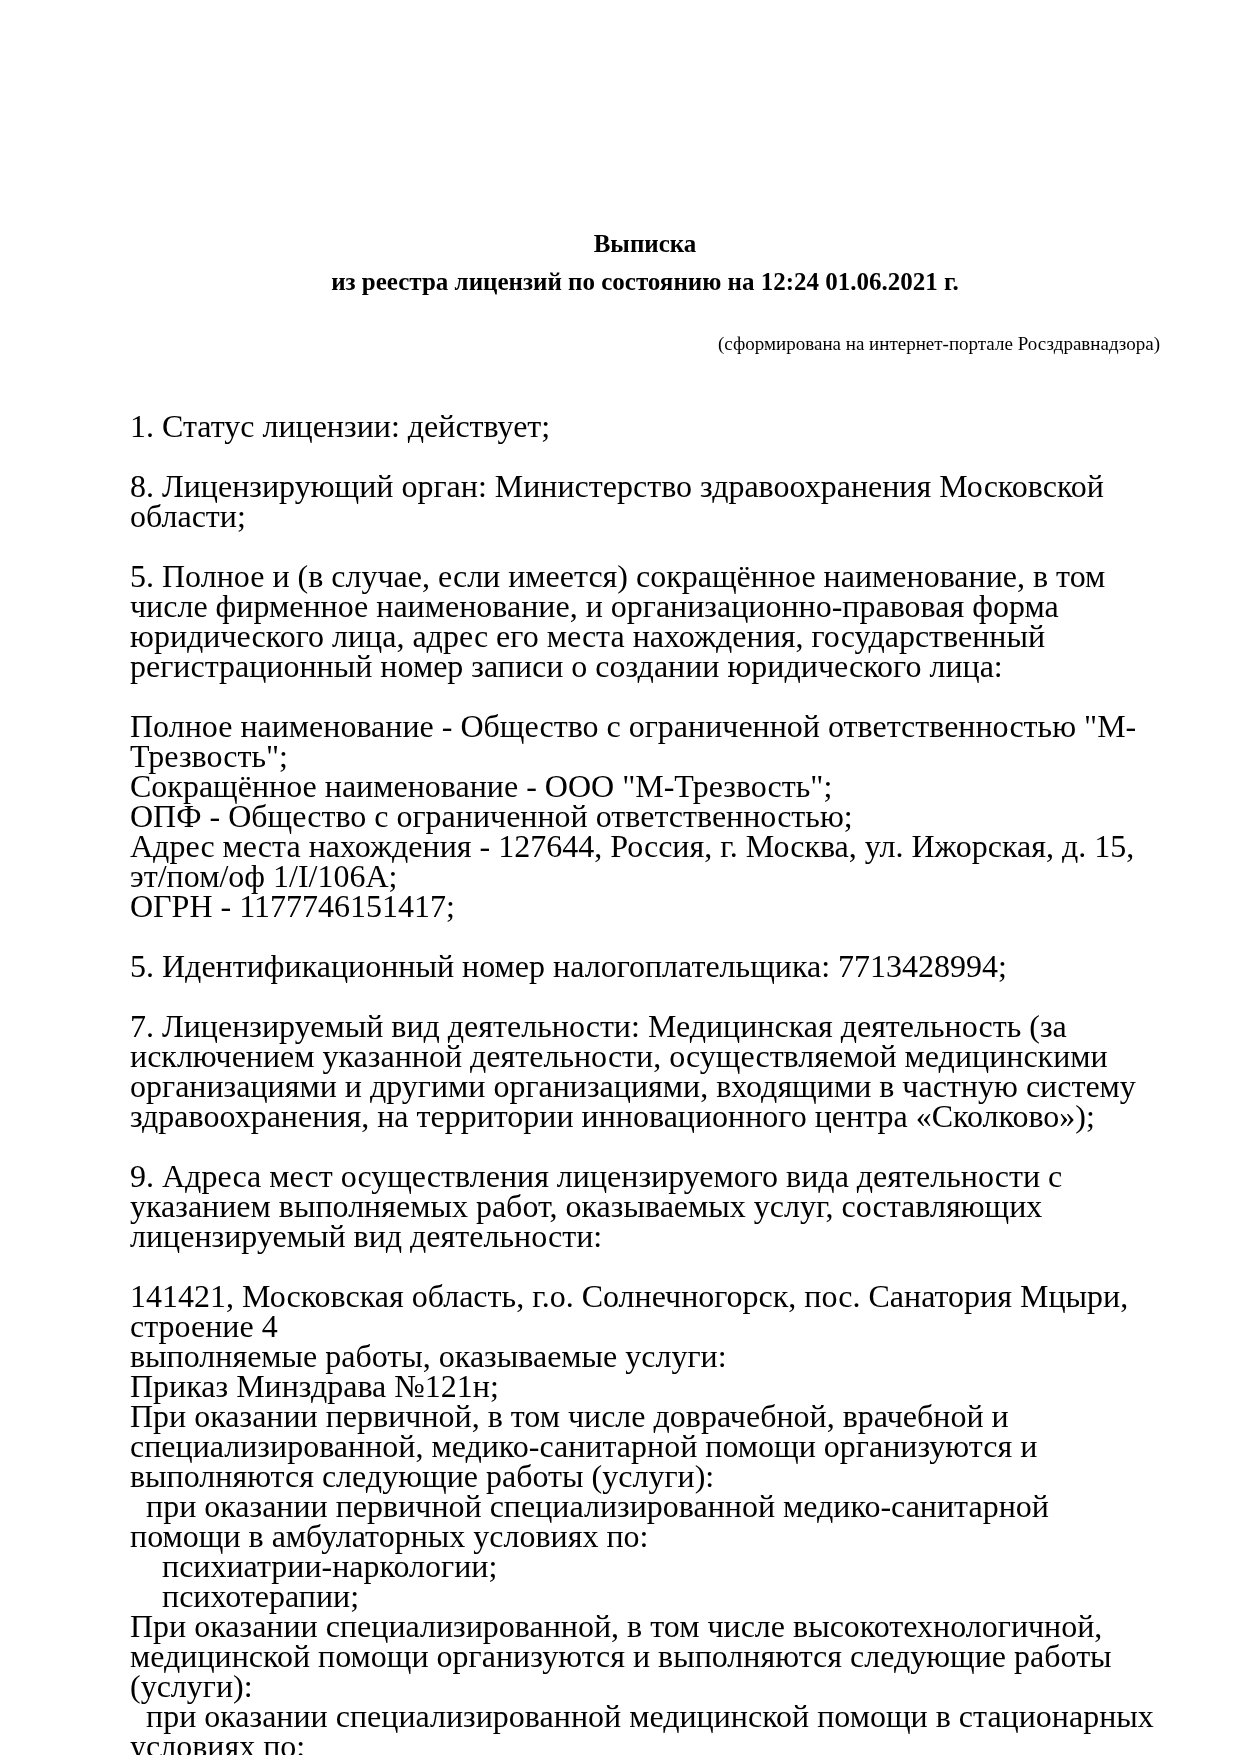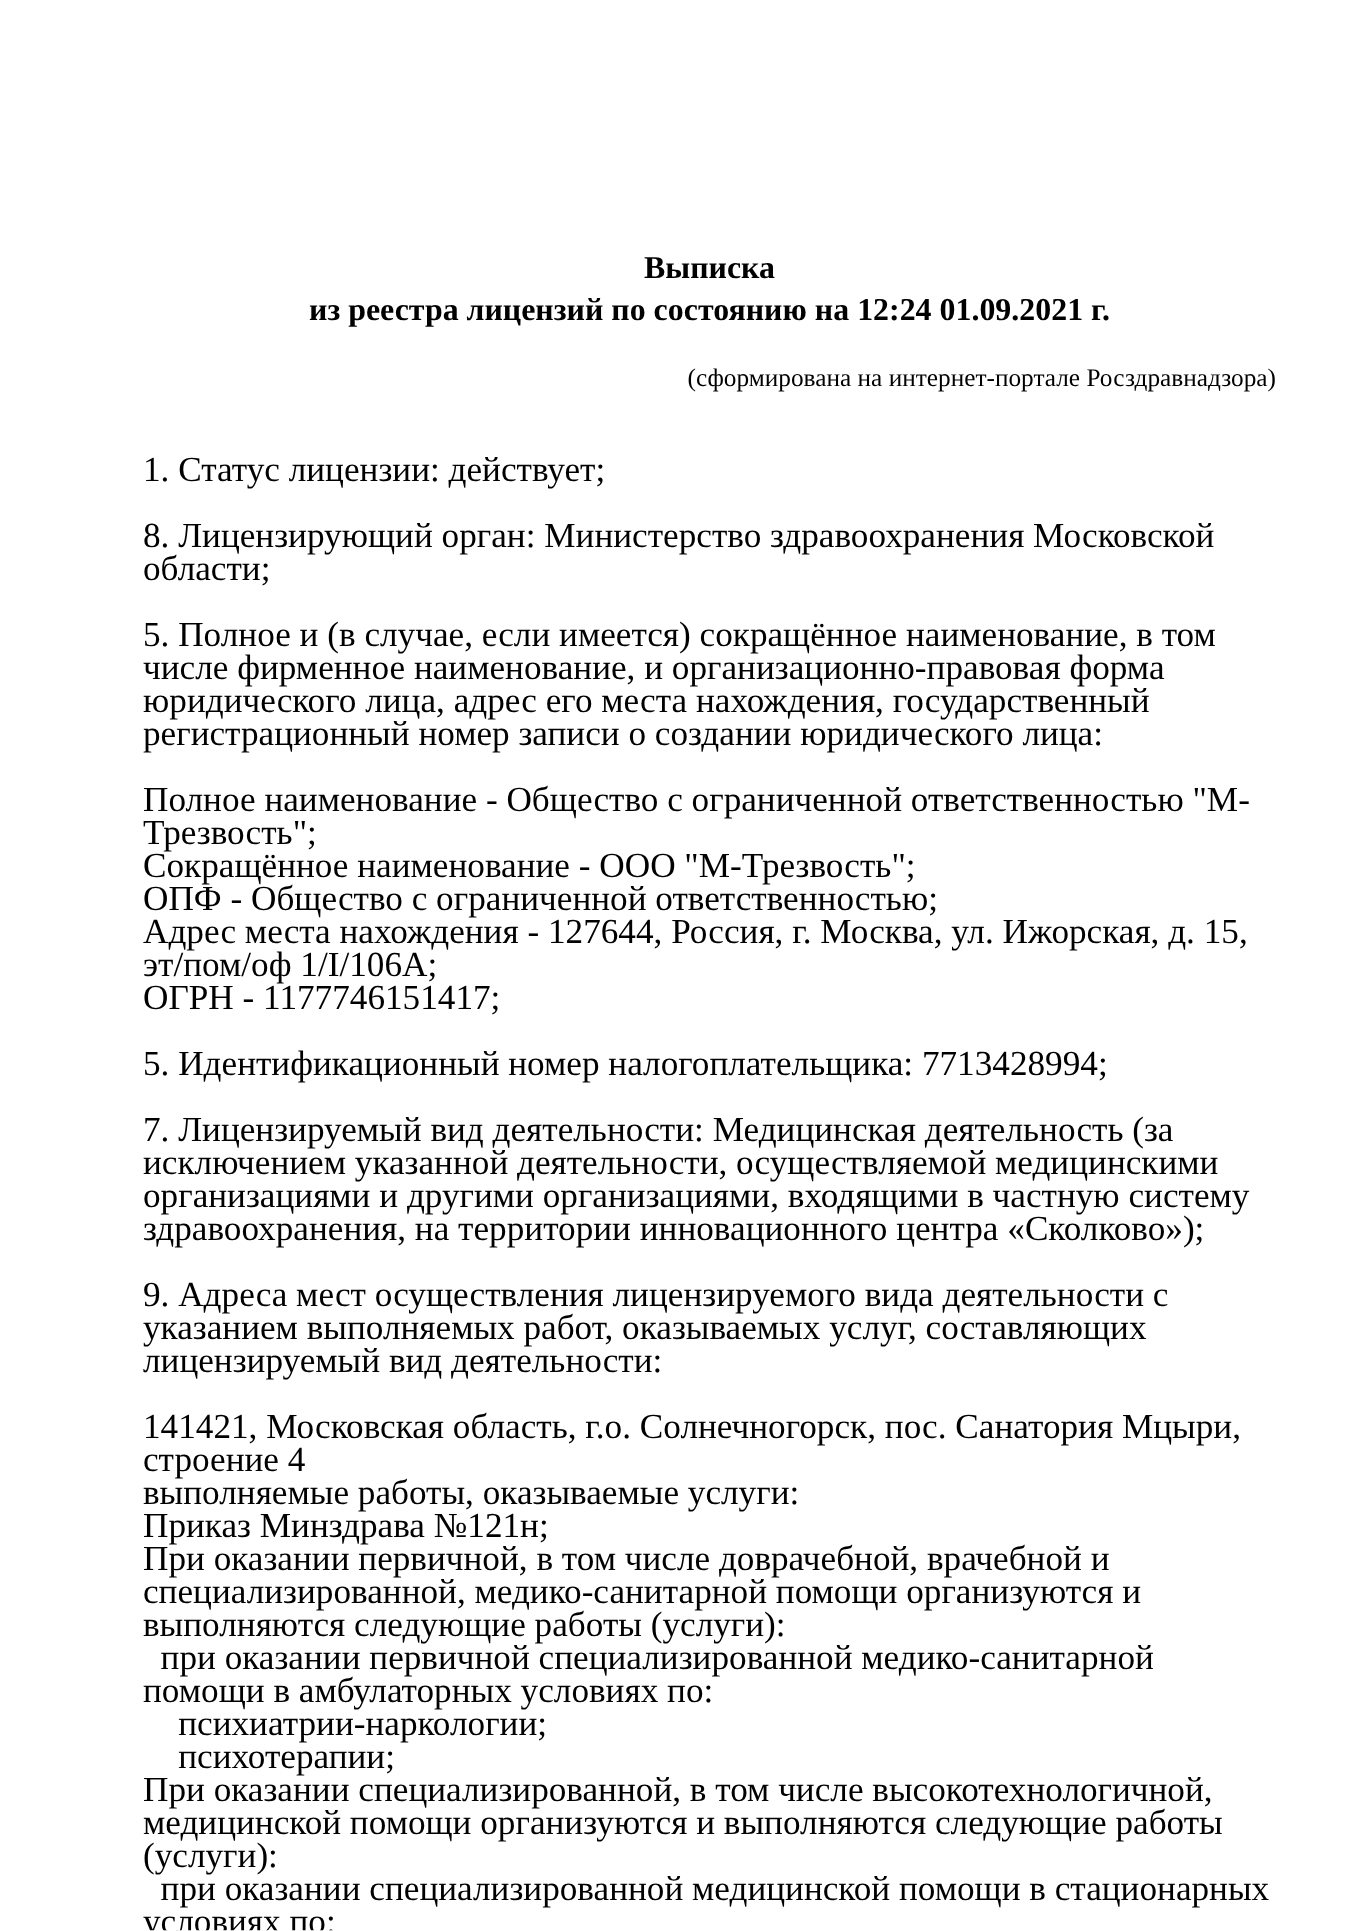--- a/index.html
+++ b/index.html
@@ -14,27 +14,27 @@
     box-sizing: border-box;
     background: #ffffff;
     color: #000000;
     padding: 225px 80px 0 130px;
     font-family: "Liberation Serif", "DejaVu Serif", serif;
     overflow: hidden;
   }
   .doc-title {
     text-align: center;
     font-weight: bold;
-    font-size: 29px;
+    font-size: 25px;
     line-height: 38px;
   }
   .doc-subtitle {
     margin-top: 29px;
     text-align: right;
-    font-size: 23px;
+    font-size: 19px;
     line-height: 28px;
     font-weight: normal;
   }
   .doc-body {
     margin-top: 53px;
     font-size: 32px;
     line-height: 30px;
   }
   .doc-body p {
     margin: 30px 0 0 0;
@@ -44,21 +44,21 @@
     margin-top: 0;
   }
 </style>
 </head>
 <body>
 
 <div class="page">
 
   <div class="doc-title">
     <div>Выписка</div>
-    <div>из реестра лицензий по состоянию на 12:24 01.09.2021 г.</div>
+    <div>из реестра лицензий по состоянию на 12:24 01.06.2021 г.</div>
   </div>
 
   <div class="doc-subtitle">(сформирована на интернет-портале Росздравнадзора)</div>
 
   <div class="doc-body">
     <p>1. Статус лицензии: действует;</p>
 
 
 
     <p>8. Лицензирующий орган: Министерство здравоохранения Московской области;</p>

